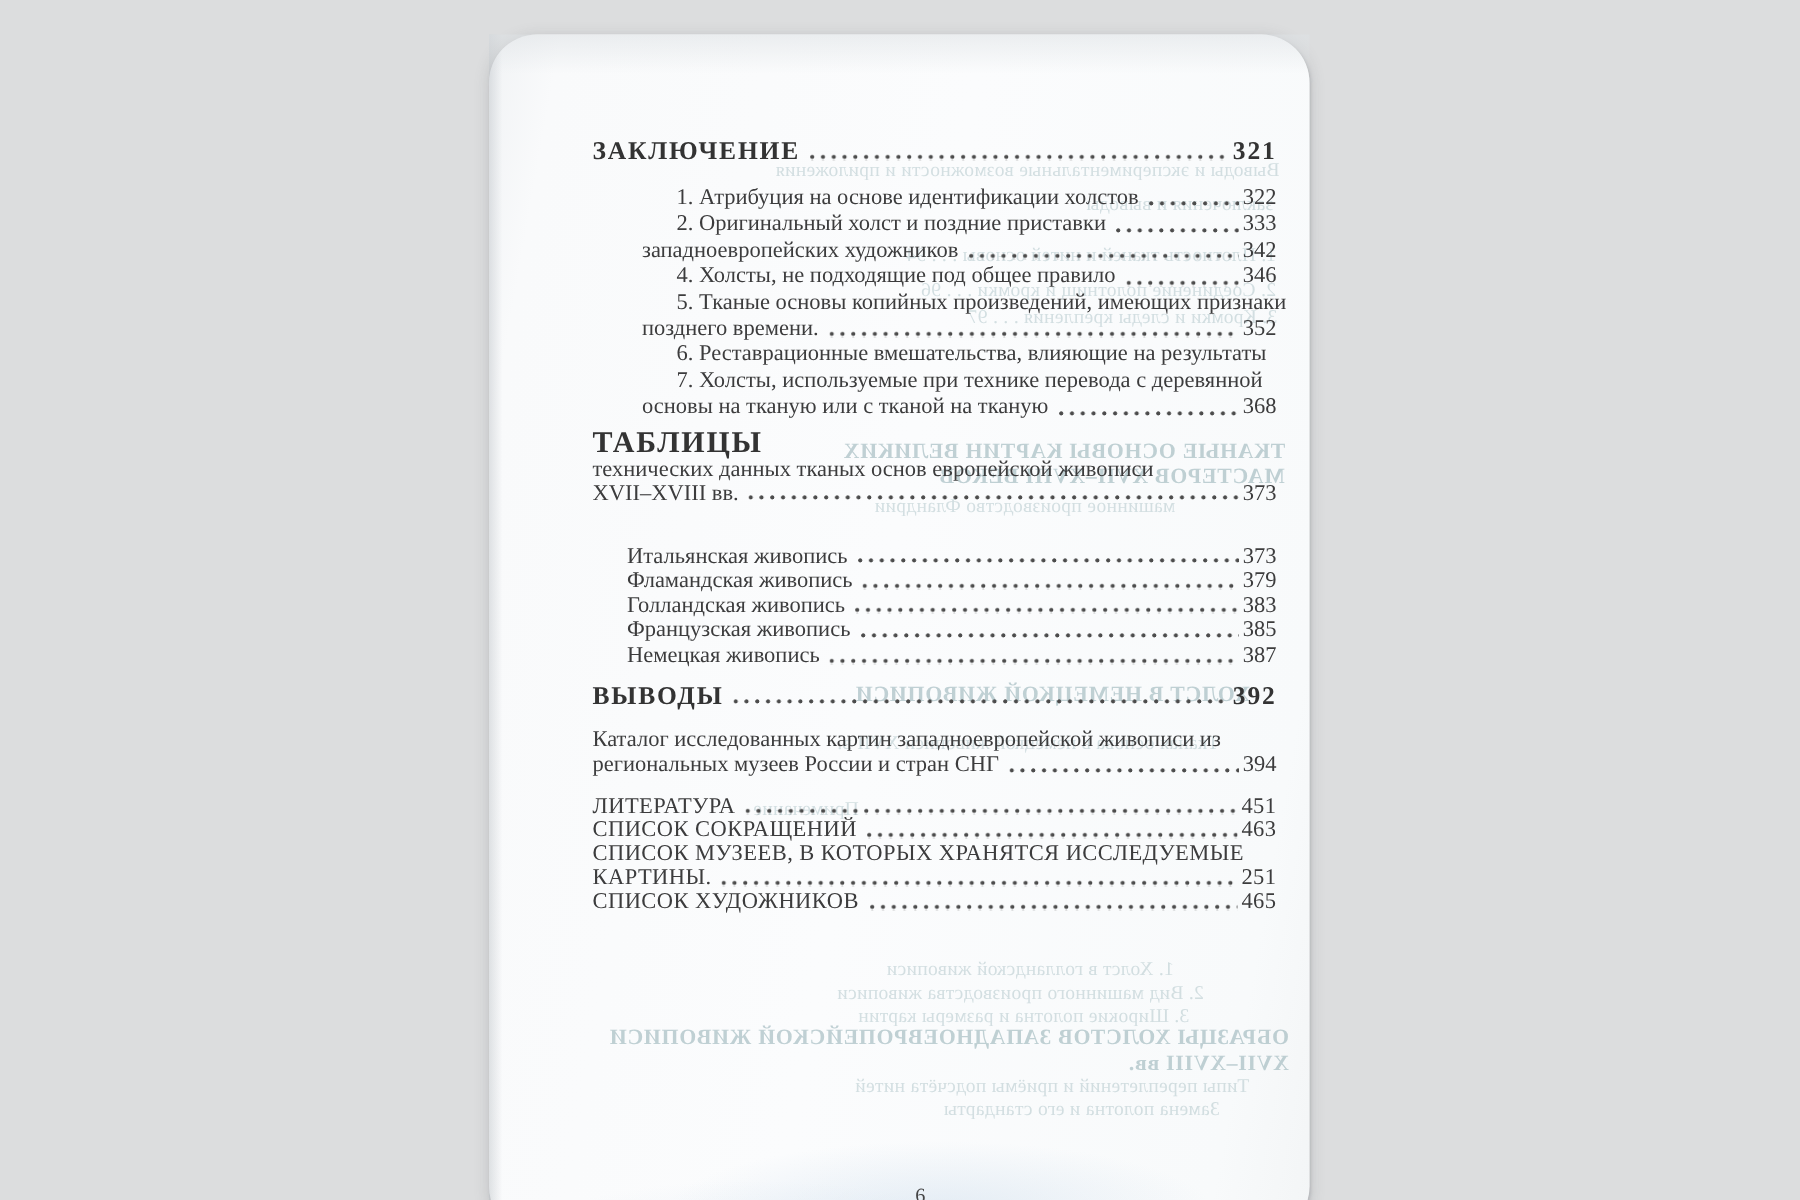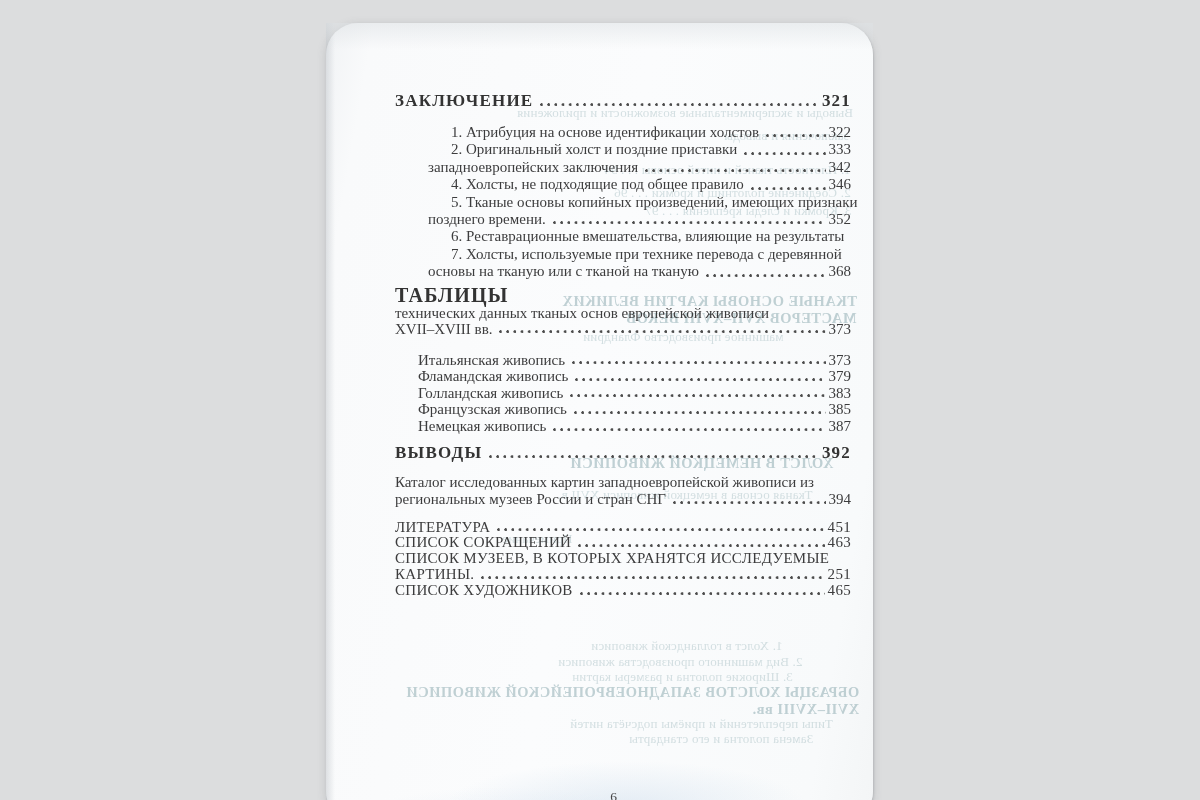--- a/index.html
+++ b/index.html
@@ -53,21 +53,21 @@
     margin:0 3px 3px 7px;
     background-image:radial-gradient(circle at 1.5px 1.6px,#4c4c4c 1.12px,rgba(0,0,0,0) 1.6px);
     background-size:7.2px 4px;background-repeat:repeat-x;
   }
   .num{white-space:nowrap;text-align:center;}
   .bold{font-weight:bold;color:#333;}
   .title-row{font-size:17px;letter-spacing:1.2px;line-height:19px;}
   .items{margin-top:14px;line-height:17.4px;margin-left:33px;}
   .tables-block{margin-top:5px;line-height:16px;}
   .title-inline{font-size:20px;letter-spacing:1.2px;font-weight:bold;color:#333;line-height:19px;}
-  .sub-items{margin-top:15px;line-height:16.6px;}
+  .sub-items{margin-top:26px;line-height:16.6px;}
   .vyvody{margin-top:8px;}
   .catalog{margin-top:12px;line-height:17px;}
   .backmatter{margin-top:12px;line-height:15.8px;letter-spacing:.3px;}
   .footer{
     position:absolute;z-index:2;bottom:18px;left:28px;right:0;
     text-align:center;font-size:13.5px;color:#454546;
   }
 </style>
 </head>
 <body>
@@ -107,21 +107,21 @@
         <span class="leader"></span>
         <span class="num">322</span>
       </div>
       <div class="row ind">
         <span class="t">2. Оригинальный холст и поздние приставки</span>
         <span class="leader"></span>
         <span class="num">333</span>
       </div>
       <div>
         <div class="row">
-          <span class="t">западноевропейских заключения</span>
+          <span class="t">западноевропейских художников</span>
           <span class="leader"></span>
           <span class="num">342</span>
         </div>
       </div>
       <div class="row ind">
         <span class="t">4. Холсты, не подходящие под общее правило</span>
         <span class="leader"></span>
         <span class="num">346</span>
       </div>
       <div>

